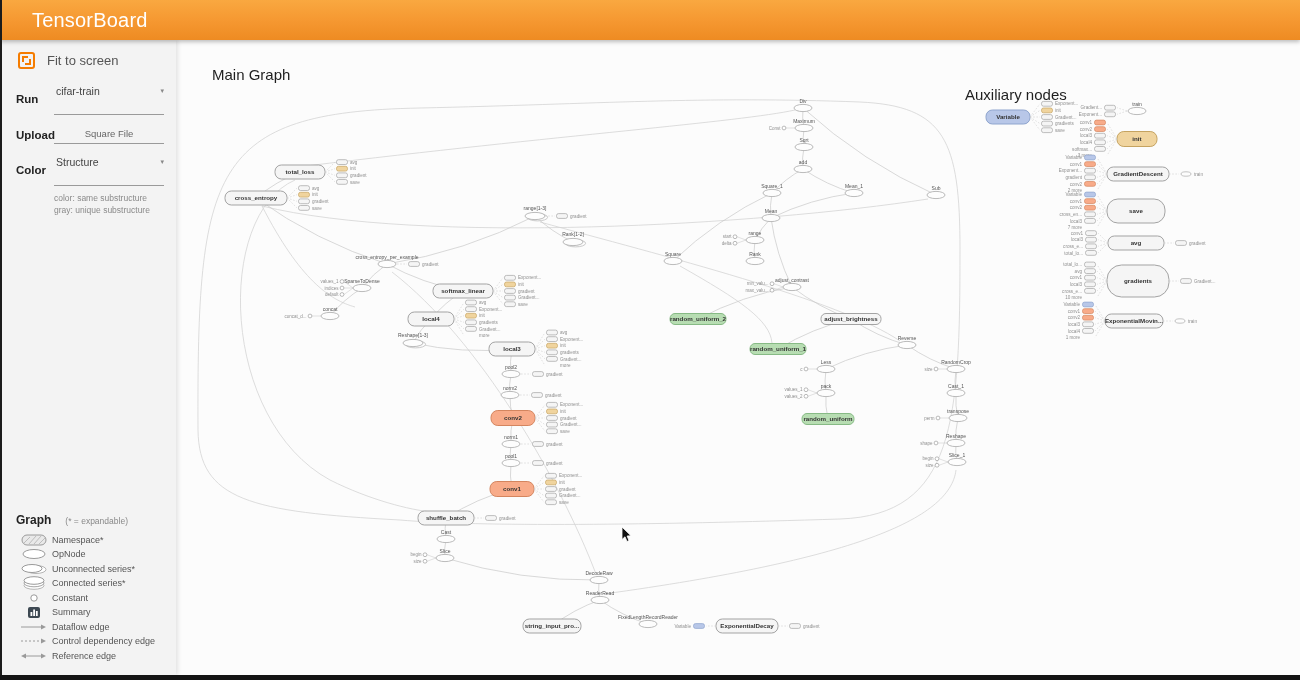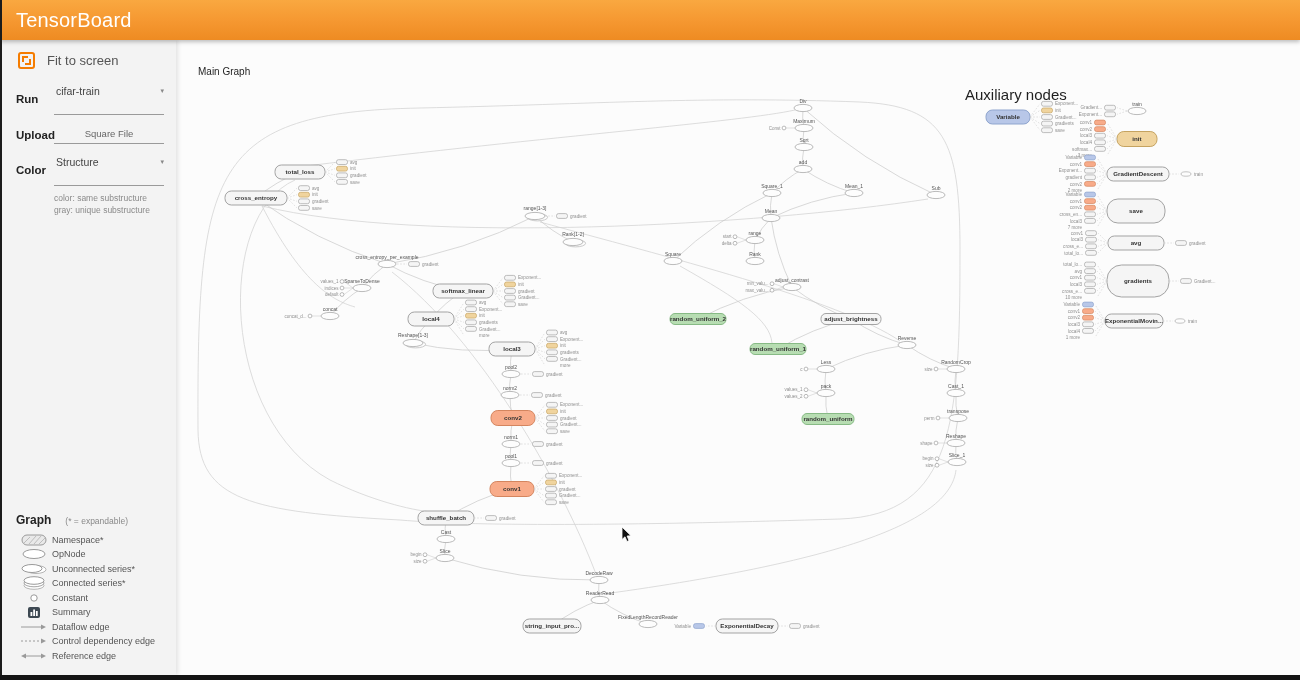--- a/index.html
+++ b/index.html
@@ -6,21 +6,21 @@
   html,body { margin:0; padding:0; width:1300px; height:680px; overflow:hidden;
               font-family:"Liberation Sans", sans-serif; background:#fff; }
   .frame-left { position:absolute; left:0; top:0; bottom:0; width:2px; background:#1b1b1b; z-index:50; }
   .frame-bottom { position:absolute; left:0; right:0; bottom:0; height:5px; background:#141414; z-index:50; }
 
   
   .topbar { position:absolute; left:0; top:0; right:0; height:40px;
             background:linear-gradient(180deg,#f9a840 0%, #f59730 55%, #ee8b22 100%);
             display:flex; align-items:center; justify-content:space-between;
             box-shadow:0 2px 4px rgba(0,0,0,.25); z-index:40; }
-  .tb-title { color:#fff; font-size:20px; font-weight:500; padding-left:16px; letter-spacing:.2px; }
+  .tb-title { color:#fff; font-size:20px; font-weight:500; padding-left:32px; letter-spacing:.2px; }
   .tb-nav { display:flex; gap:28px; padding-right:18px; }
   .tb-nav .navitem { color:rgba(255,255,255,.92); font-size:11px; font-weight:600;
                      letter-spacing:.6px; cursor:pointer; }
   .tb-nav .navitem.active { color:#fff; font-weight:800; }
 
   
   .sidebar { position:absolute; left:2px; top:40px; width:174px; bottom:5px;
              background:#f3f3f3; box-shadow:2px 0 4px rgba(0,0,0,.10); z-index:30;
              font-size:11px; color:#333; }
   .fit-row { display:flex; align-items:center; gap:12px; padding:12px 0 4px 16px; }
@@ -42,21 +42,21 @@
   .legend { position:absolute; left:0; right:0; bottom:4px; padding:6px 0 8px 14px; }
   .legend-title-row { display:flex; align-items:baseline; gap:14px; margin-bottom:6px; }
   .legend-title { font-size:12px; font-weight:700; color:#222; }
   .legend-sub { font-size:8.5px; color:#888; }
   .legend-row { display:flex; align-items:center; height:14.5px; }
   .legend-ic { width:36px; display:flex; justify-content:center; align-items:center; flex:0 0 36px; }
   .legend-lab { font-size:9px; color:#555; }
 
   
   .content { position:absolute; left:176px; top:40px; right:0; bottom:5px; background:#fcfcfc; }
-  .main-title { position:absolute; left:22px; top:26px; font-size:10px; color:#1f1f1f; font-weight:500; }
+  .main-title { position:absolute; left:36px; top:26px; font-size:15px; color:#1f1f1f; font-weight:500; }
   .aux-title  { position:absolute; left:789px; top:26px; font-size:15px; color:#1f1f1f; font-weight:500;margin-top:20px; }
   #graph-svg { position:absolute; left:0; top:0; width:1124px; height:635px; }
 
   .cursor { position:absolute; left:445px; top:486px; z-index:45; }
 </style>
 </head>
 <body>
 
 <div class="topbar">
   <div class="tb-title">TensorBoard</div>

